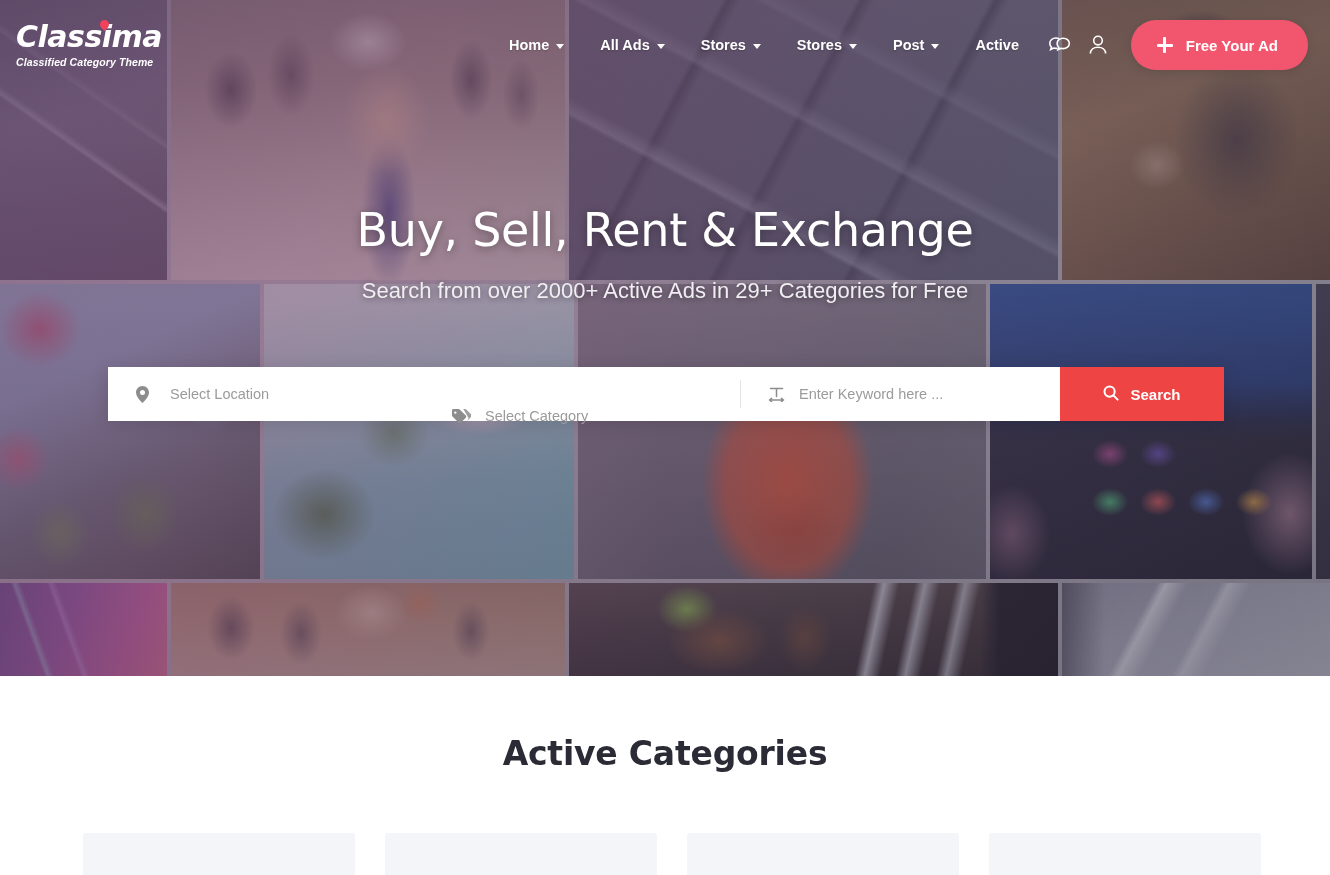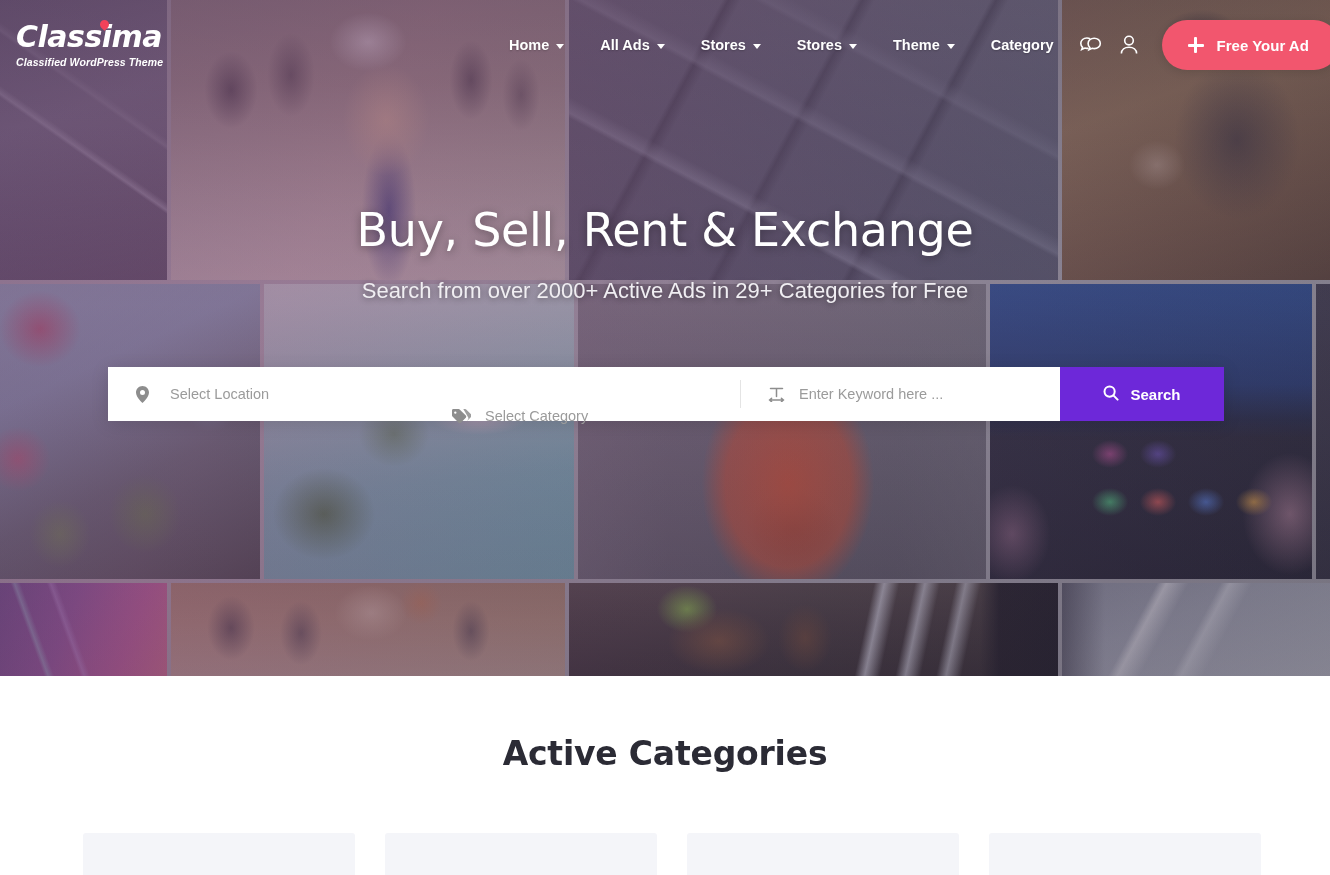--- a/index.html
+++ b/index.html
@@ -122,21 +122,21 @@
   .sfield.loc { width:316px;gap:21px; }
   .sfield.cat { width:316px;margin-top:44px; }
   .sfield.key { flex:1 1 auto; }
   .sfield + .sfield:before {
     content:""; position:absolute; left:0; top:13px; bottom:13px; width:1px;
     background:#e4e4e4;
   }
   .sfield .sicon { color:#888; display:flex; align-items:center; flex:0 0 auto; }
   .sfield .stext { color:#9b9b9b; font-size:14.5px; }
   .search-btn {
-    width:164px; background:#6d28d9; color:#fff; border:none; cursor:pointer;
+    width:164px; background:#ef4444; color:#fff; border:none; cursor:pointer;
     display:flex; align-items:center; justify-content:center; gap:11px;
     font-size:15px; font-weight:bold;
   }
 
   
   .cats { width:1330px; background:#fff; padding-top:58px; }
   .cats h2 {
     text-align:center; font-size:33px; font-weight:bold; color:#2b2b35;
     letter-spacing:-.2px; font-family:"DejaVu Sans", sans-serif;
   }
@@ -296,46 +296,46 @@
   <div class="hero-overlay"></div>
   <div class="hero-dark"></div>
 
   <header class="header">
 
     <div class="brand">
       <div class="logo">
         <span>Classima</span>
         <span class="dot"></span>
       </div>
-      <div class="tagline">Classified WordPress Theme</div>
+      <div class="tagline">Classified Category Theme</div>
     </div>
 
     <nav class="nav">
       <div class="nav-item">
         <span>Home</span>
         <i class="caret"></i>
       </div>
       <div class="nav-item">
         <span>All Ads</span>
         <i class="caret"></i>
       </div>
       <div class="nav-item">
         <span>Stores</span>
         <i class="caret"></i>
       </div>
       <div class="nav-item">
         <span>Stores</span>
         <i class="caret"></i>
       </div>
       <div class="nav-item">
-        <span>Theme</span>
+        <span>Post</span>
         <i class="caret"></i>
       </div>
       <div class="nav-item">
-        <span>Category</span>
+        <span>Active</span>
       </div>
     </nav>
 
     <div class="header-actions">
 
       <div class="hicon">
         <svg width="23" height="21" viewBox="0 0 23 21" fill="none" stroke="#fff" stroke-width="1.6">
           <path d="M15.2 3.2c3.4 0 6.1 2.3 6.1 5.2 0 2.9-2.7 5.2-6.1 5.2-.7 0-1.4-.1-2-.3l-3.2 1.4.9-2.2c-1.1-1-1.8-2.4-1.8-4.1 0-2.9 2.7-5.2 6.1-5.2z"></path>
           <path d="M9.6 13.2c-.5.1-1.1.2-1.7.2-.7 0-1.4-.1-2-.3L2.7 14.5l.9-2.2C2.5 11.3 1.8 9.9 1.8 8.2c0-2.9 2.7-5.2 6.1-5.2 1.2 0 2.3.3 3.2.8"></path>
         </svg>

